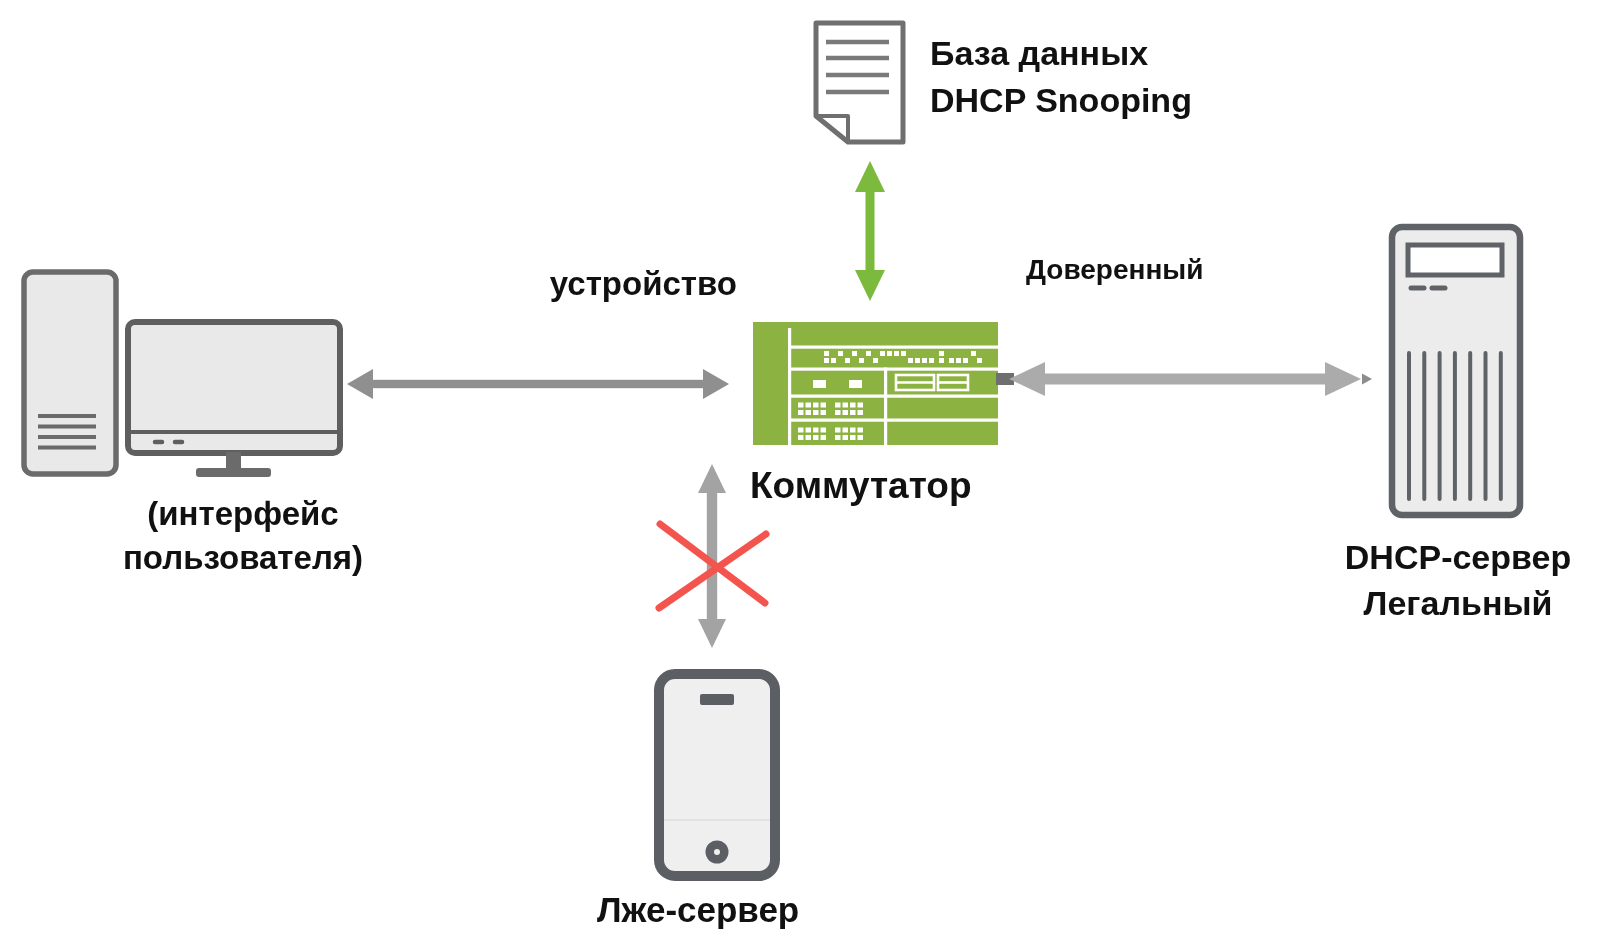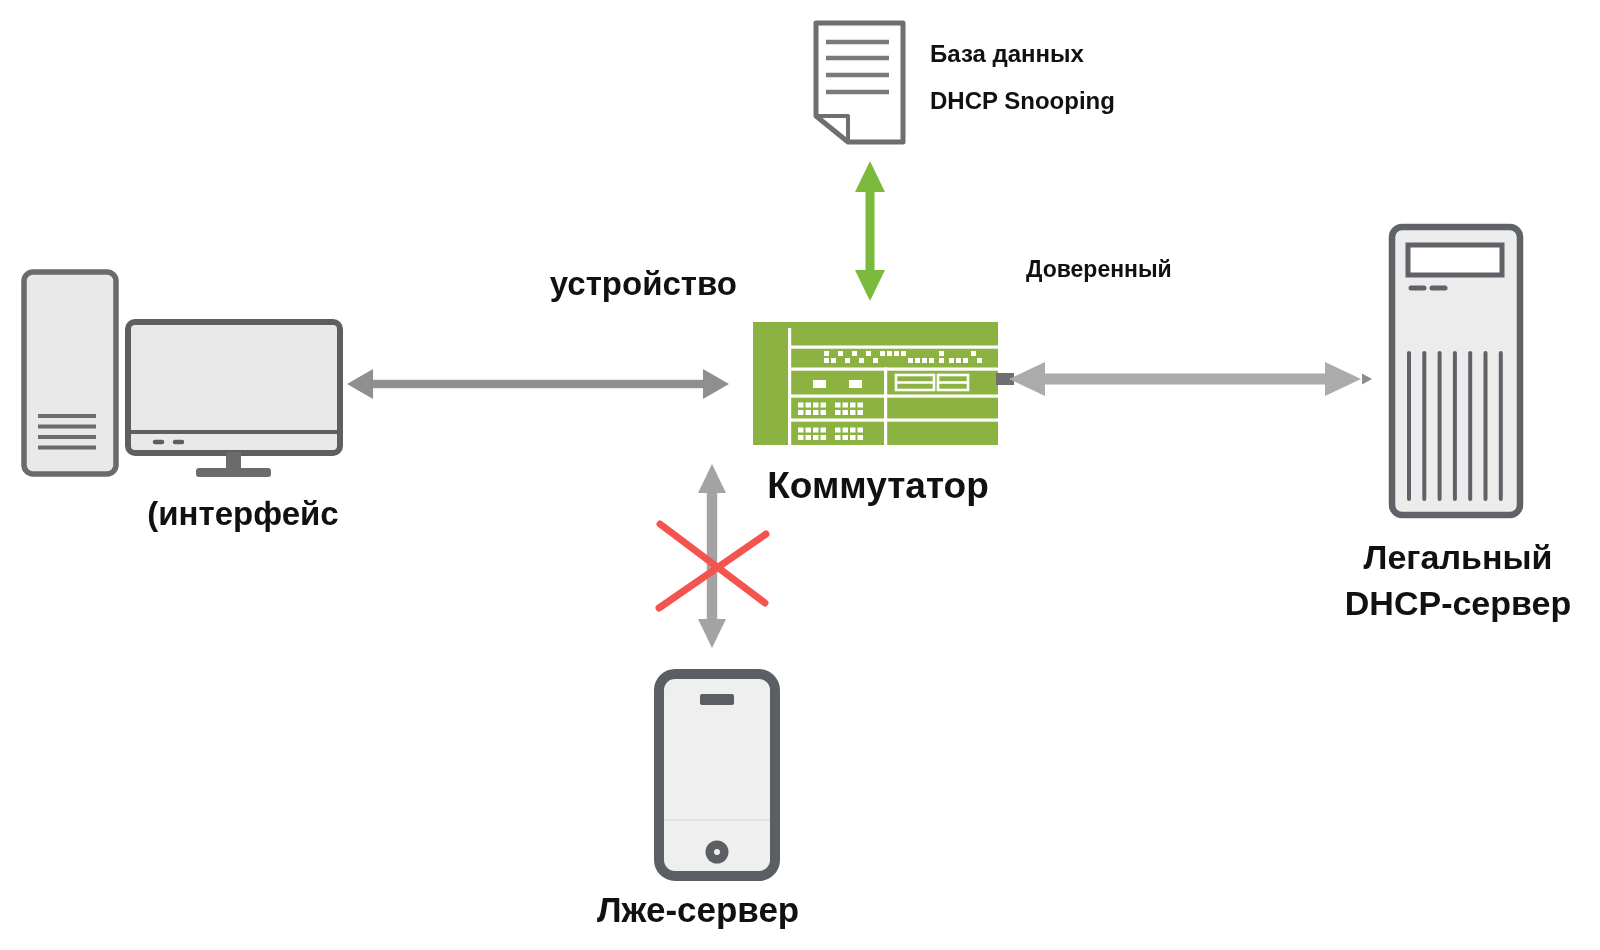--- a/index.html
+++ b/index.html
@@ -4,24 +4,24 @@
 <style>
   html,body{margin:0;padding:0;background:#ffffff;}
   .canvas{
     position:relative;width:1600px;height:950px;background:#ffffff;
     font-family:"Liberation Sans",sans-serif;overflow:hidden;
   }
   .abs{position:absolute;}
   .lbl{position:absolute;font-weight:700;color:#111111;}
   .lbl div{white-space:nowrap;}
 
-  .lbl-database{left:930px;top:30px;font-size:24px;line-height:47px;text-align:left;}
+  .lbl-database{left:930px;top:30px;font-size:34px;line-height:47px;text-align:left;}
   .lbl-untrusted{left:437px;top:262px;width:300px;font-size:33px;line-height:43px;text-align:right;}
-  .lbl-trusted{left:1026px;top:246px;font-size:23px;line-height:47px;text-align:center;}
-  .lbl-switch{left:750px;top:460px;width:256px;font-size:37px;line-height:52px;text-align:center;}
+  .lbl-trusted{left:1026px;top:246px;font-size:28px;line-height:47px;text-align:center;}
+  .lbl-switch{left:750px;top:460px;width:256px;font-size:37px;line-height:52px;text-align:left;}
   .lbl-client{left:68px;top:492px;width:350px;font-size:33px;line-height:44px;text-align:center;}
   .lbl-server{left:1333px;top:534px;width:250px;font-size:34px;line-height:46px;text-align:center;}
   .lbl-rogue{left:597px;top:889px;width:250px;font-size:35px;line-height:42px;text-align:left;}
 
   .icon-doc{left:806px;top:18px;}
   .icon-switch{left:753px;top:322px;}
   .icon-client{left:20px;top:262px;}
   .icon-server{left:1386px;top:220px;}
   .icon-phone{left:648px;top:663px;}
 
@@ -156,20 +156,21 @@
     <g stroke="#5F5F5F" stroke-width="4.5" stroke-linecap="round">
       <line x1="135" y1="180" x2="142" y2="180"></line>
       <line x1="155" y1="180" x2="162" y2="180"></line>
     </g>
     <rect x="206" y="190" width="15" height="18" fill="#6B6B6B"></rect>
     <rect x="176" y="206" width="75" height="9" rx="3" fill="#6B6B6B"></rect>
   </svg>
 
   <div class="lbl lbl-client">
     <div>(интерфейс</div>
+    <div>пользователя)</div>
   </div>
 
   <svg class="abs arrow-left" width="386" height="42" viewBox="0 0 386 42">
     <g fill="#8F8F8F">
       <polygon points="2,21 28,6 28,36"></polygon>
       <polygon points="384,21 358,6 358,36"></polygon>
       <rect x="25" y="16.8" width="336" height="8.4"></rect>
     </g>
   </svg>
 
@@ -203,22 +204,22 @@
       <line x1="38.3" y1="133" x2="38.3" y2="279"></line>
       <line x1="53.6" y1="133" x2="53.6" y2="279"></line>
       <line x1="68.9" y1="133" x2="68.9" y2="279"></line>
       <line x1="84.2" y1="133" x2="84.2" y2="279"></line>
       <line x1="99.5" y1="133" x2="99.5" y2="279"></line>
       <line x1="114.8" y1="133" x2="114.8" y2="279"></line>
     </g>
   </svg>
 
   <div class="lbl lbl-server">
+    <div>DHCP-сервер</div>
     <div>Легальный</div>
-    <div>DHCP-сервер</div>
   </div>
 
   <svg class="abs arrow-down" width="44" height="188" viewBox="0 0 44 188">
     <g fill="#A3A3A3">
       <polygon points="22,2 8,31 36,31"></polygon>
       <polygon points="22,186 8,157 36,157"></polygon>
       <rect x="16.8" y="27" width="10.4" height="134"></rect>
     </g>
   </svg>
 

